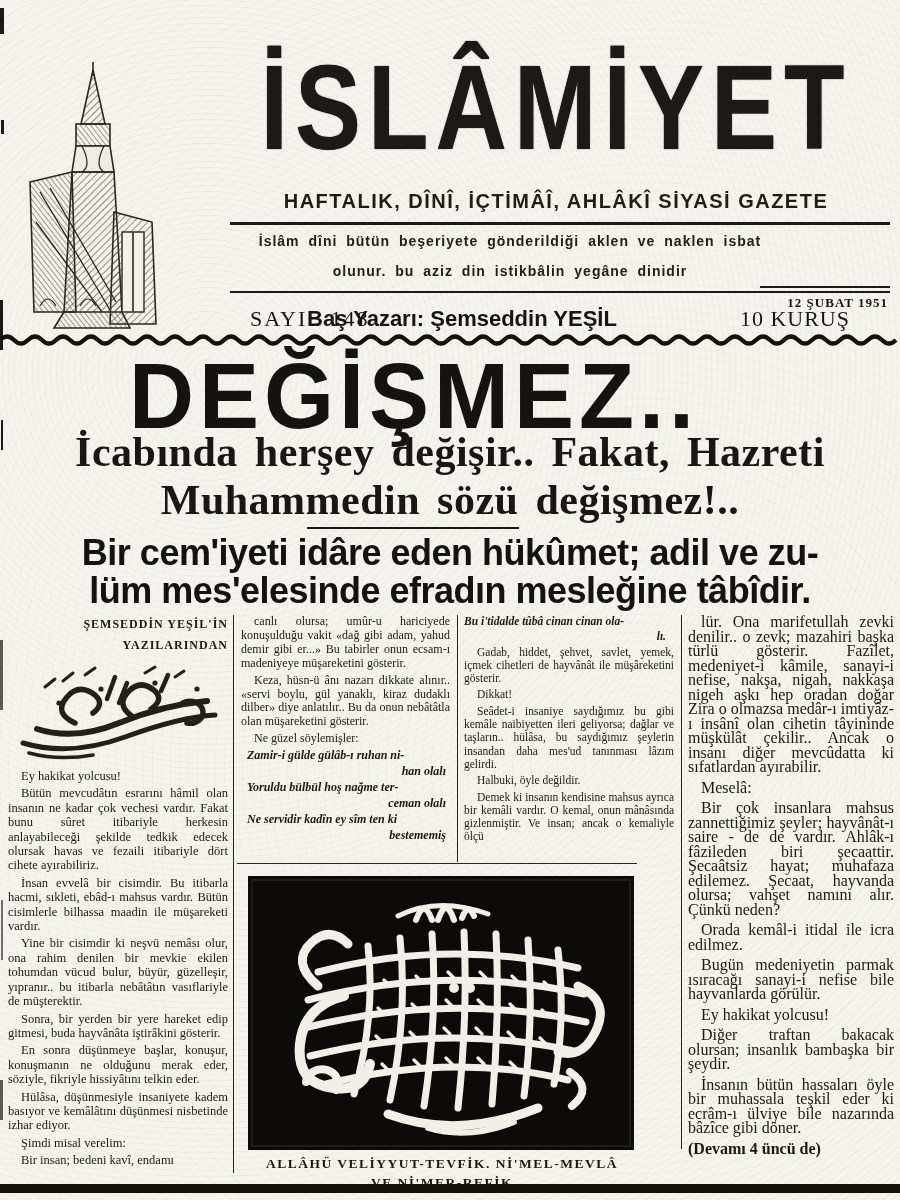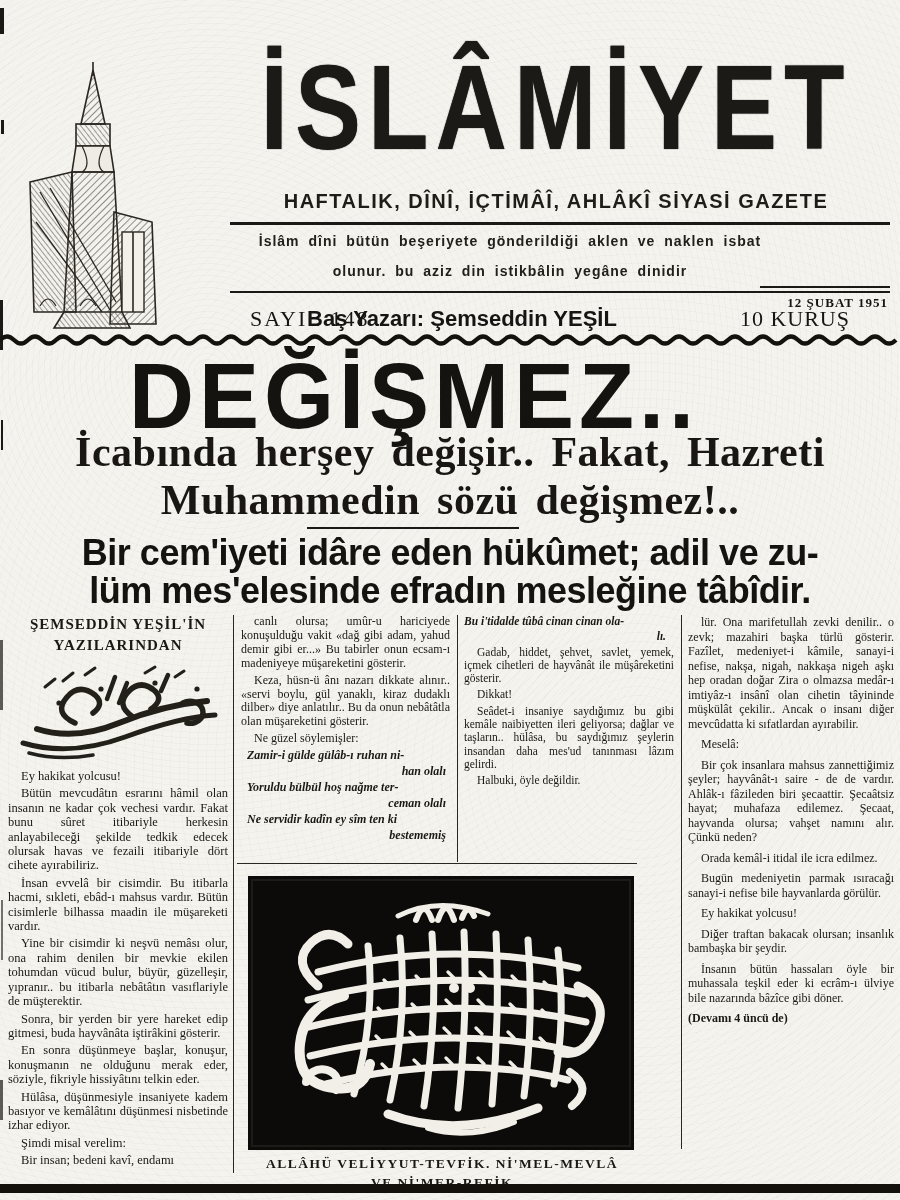--- a/index.html
+++ b/index.html
@@ -62,24 +62,24 @@
     position:absolute;left:0;width:900px;text-align:center;
     font-family:"Liberation Sans","DejaVu Sans",sans-serif;font-weight:bold;
     font-size:36px;letter-spacing:-0.5px;color:#15130f;white-space:nowrap;
   }
   
   .col{position:absolute;top:615px;overflow:hidden;text-align:justify;color:#1c1914;}
   .col p{margin:0 0 3px 0;text-indent:13px;}
   .col1{left:8px;width:220px;height:558px;font-size:12.5px;line-height:14.4px;}
   .col2{left:241px;width:209px;height:250px;font-size:12px;line-height:13.9px;}
   .col3{left:464px;width:210px;height:248px;font-size:11.5px;line-height:13.3px;}
-  .col4{left:688px;width:206px;height:552px;font-size:12px;line-height:14.5px;}
+  .col4{left:688px;width:206px;height:552px;font-size:16px;line-height:14.5px;}
   .col4 p{margin-bottom:6px;}
   .col-header{
-    text-align:center;font-weight:bold;font-size:15px;letter-spacing:1px;
+    text-align:right;font-weight:bold;font-size:12px;letter-spacing:1px;
     line-height:19px;margin-bottom:2px;text-indent:0;white-space:nowrap;
   }
   .bismillah{display:block;margin:4px auto 8px auto;width:206px;height:102px;}
   .poem p{font-style:italic;font-weight:bold;text-indent:0;margin:0 0 2px 6px;text-align:left;}
   .poem p:nth-child(even){text-align:right;margin-right:4px;}
   .poem-cont p{font-style:italic;font-weight:bold;text-indent:0;margin:0 8px 2px 0;text-align:left;}
   .poem-cont p:nth-child(2){text-align:right;}
   .col-rule{position:absolute;width:1px;background:#2a2722;top:615px;}
   .rule-c1{left:233px;height:558px;}
   .rule-c2{left:457px;height:247px;}
@@ -218,20 +218,21 @@
   <div class="col col3">
     <div class="poem-cont">
         <p>Bu i'tidalde tûbâ cinan cinan ola-</p>
         <p>lı.</p>
       </div>
     <div>
         <p>Gadab, hiddet, şehvet, savlet, yemek, içmek cihetleri de hayvânât ile müşâreketini gösterir.</p>
         <p>Dikkat!</p>
         <p>Seâdet-i insaniye saydığımız bu gibi kemâle naibiyetten ileri geliyorsa; dağlar ve taşların.. hülâsa, bu saydığımız şeylerin insandan daha mes'ud tanınması lâzım gelirdi.</p>
         <p>Halbuki, öyle değildir.</p>
+        <p>Demek ki insanın kendisine mahsus ayrıca bir kemâli vardır. O kemal, onun mânâsında gizlenmiştir. Ve insan; ancak o kemaliyle ölçü</p>
       </div>
   </div>
 
   <div class="col col4">
     <div>
         <p>lür. Ona marifetullah zevki denilir.. o zevk; mazahiri başka türlü gösterir. Fazîlet, medeniyet-i kâmile, sanayi-i nefise, nakşa, nigah, nakkaşa nigeh aşkı hep oradan doğar Zira o olmazsa medâr-ı imtiyâz-ı insânî olan cihetin tâyininde müşkülât çekilir.. Ancak o insanı diğer mevcûdatta ki sıfatlardan ayırabilir.</p>
         <p>Meselâ:</p>
         <p>Bir çok insanlara mahsus zannettiğimiz şeyler; hayvânât-ı saire - de de vardır. Ahlâk-ı fâzileden biri şecaattir. Şecaâtsiz hayat; muhafaza edilemez. Şecaat, hayvanda olursa; vahşet namını alır. Çünkü neden?</p>
         <p>Orada kemâl-i itidal ile icra edilmez.</p>
         <p>Bugün medeniyetin parmak ısıracağı sanayi-i nefise bile hayvanlarda görülür.</p>

